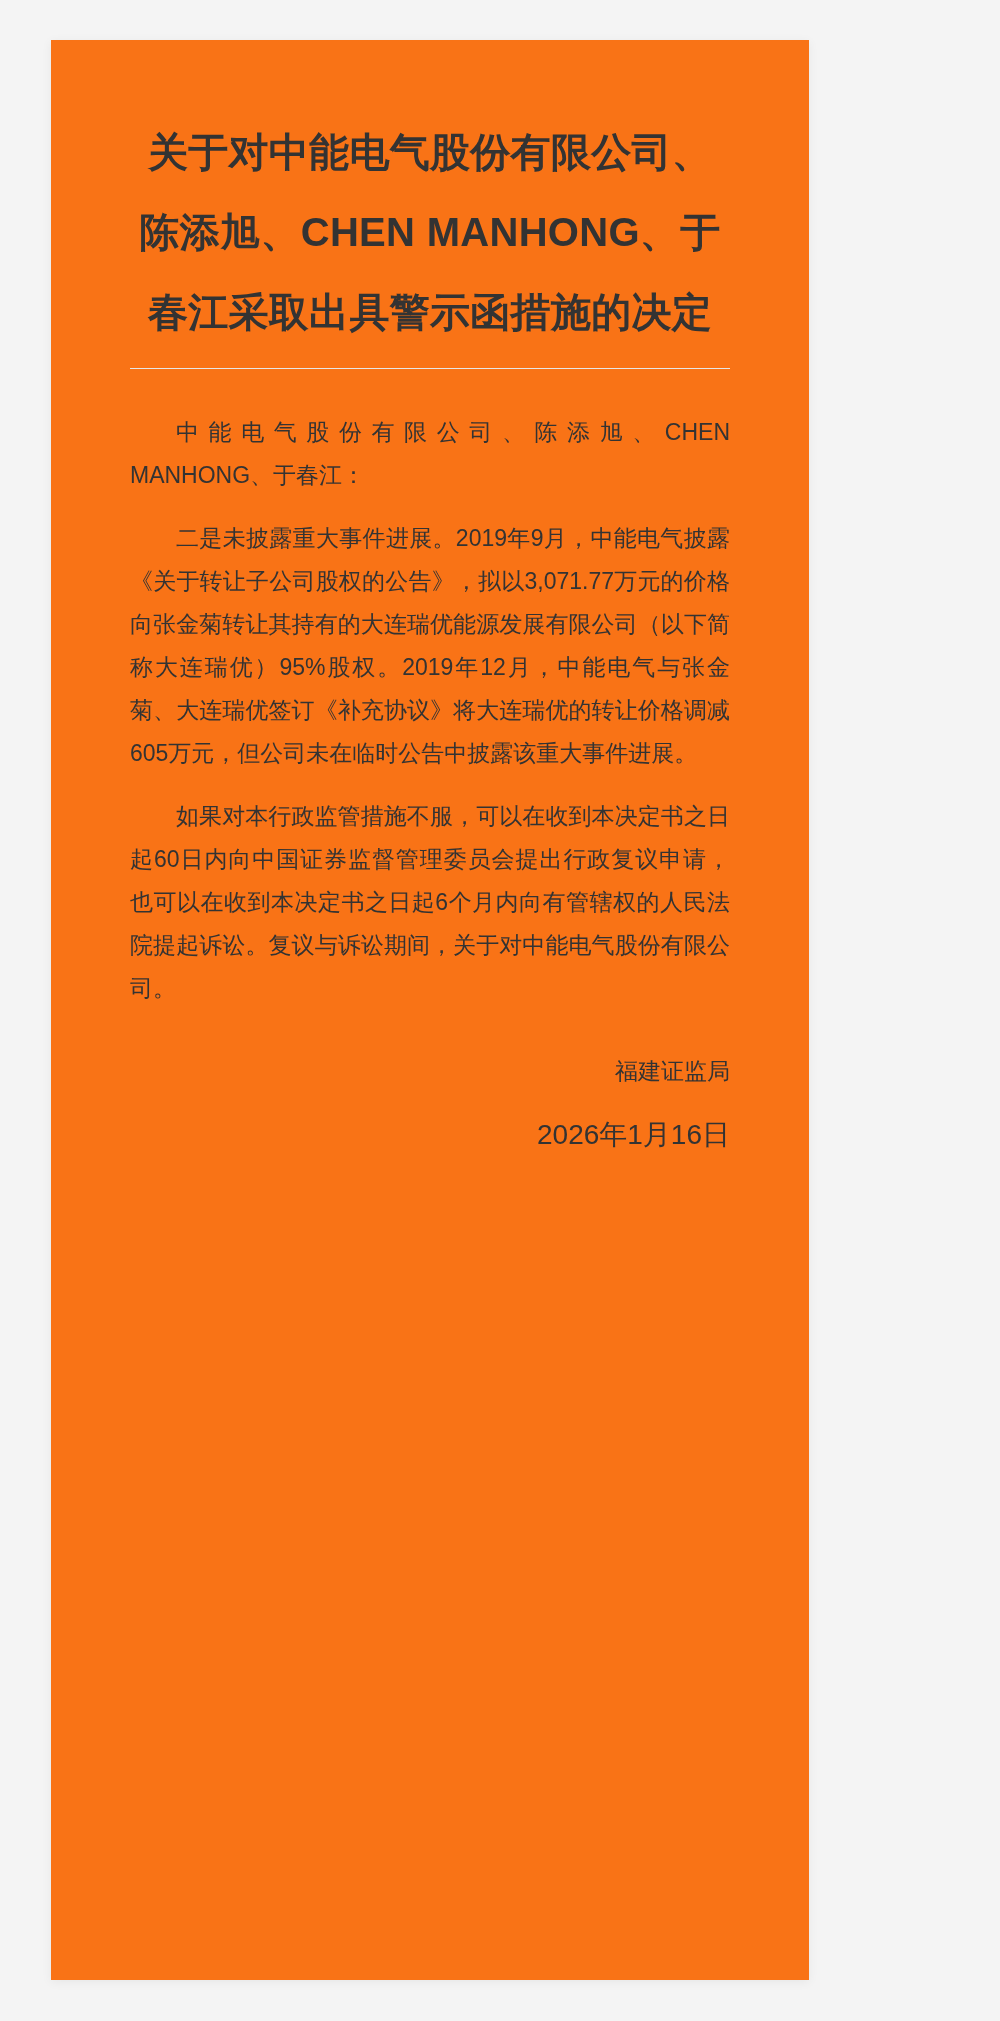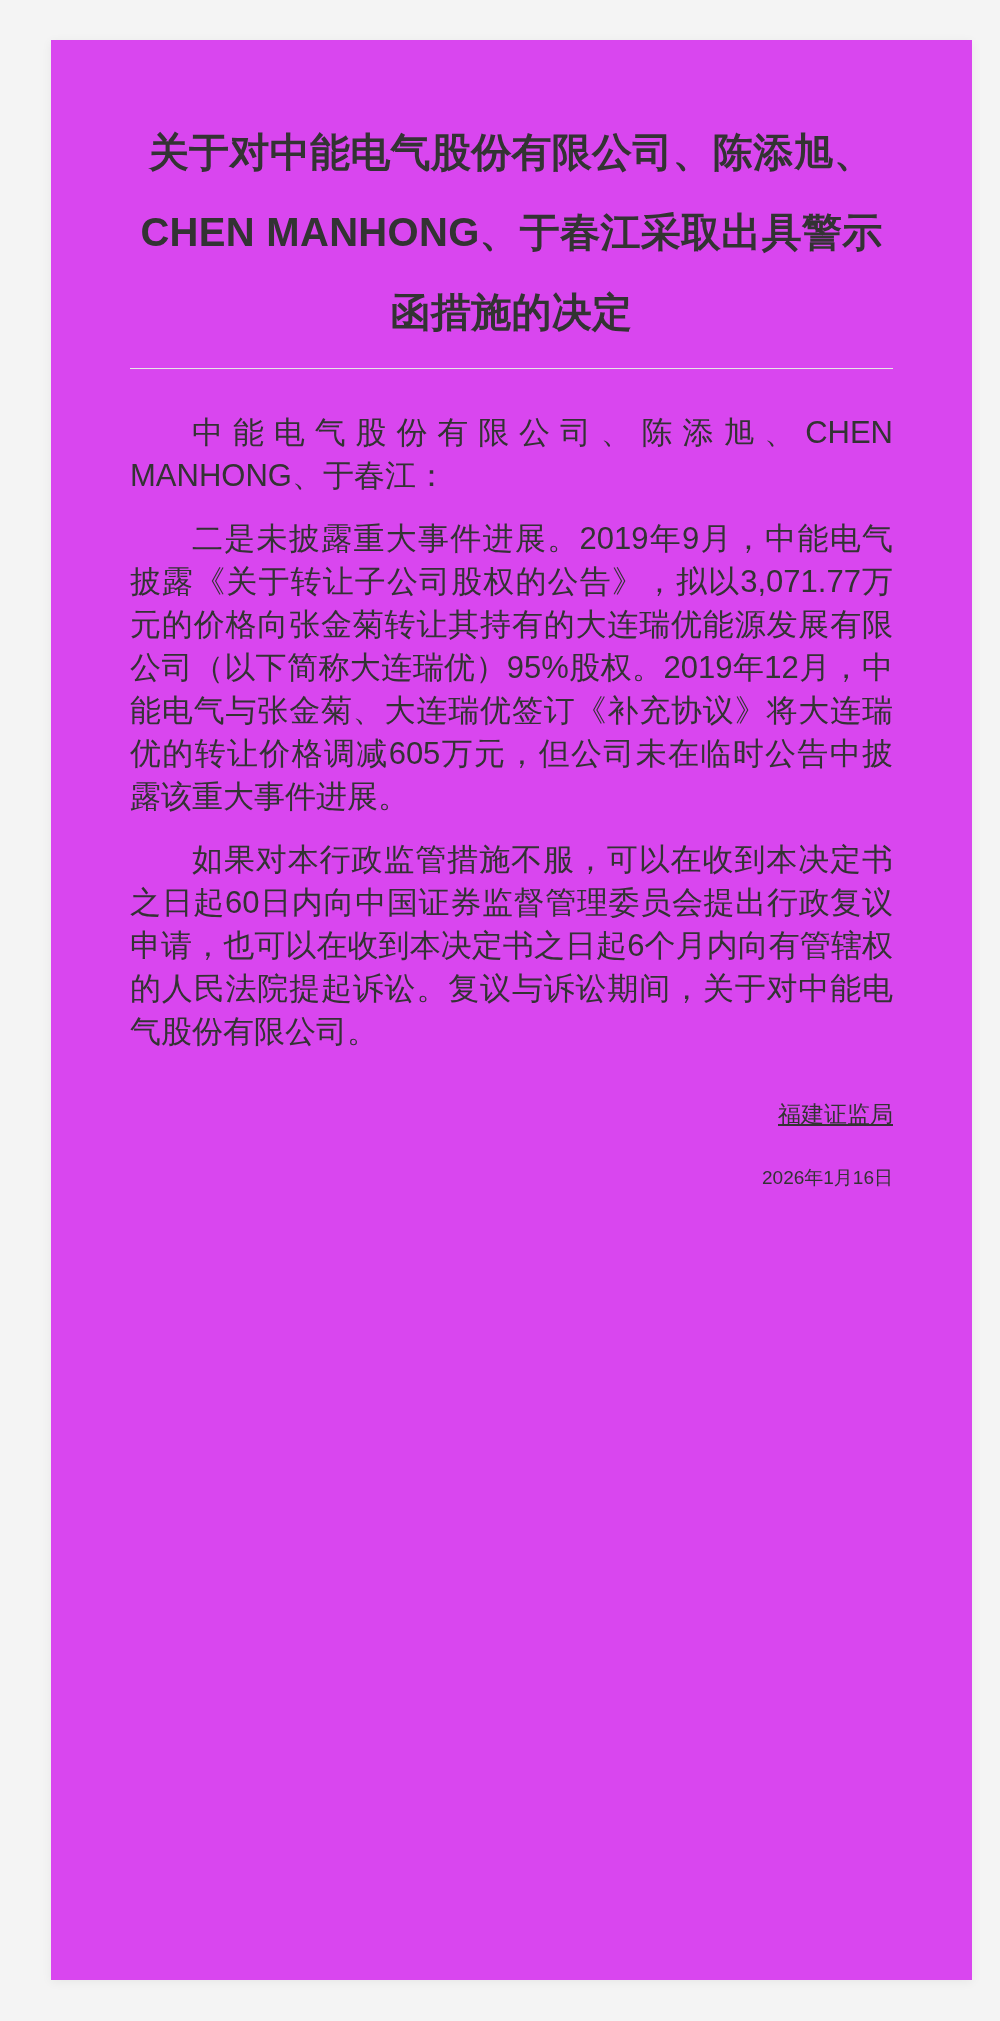--- a/index.html
+++ b/index.html
@@ -11,60 +11,59 @@
       min-height: 2021px;
       background: #f4f4f4;
       font-family: "Liberation Sans", "DejaVu Sans", sans-serif;
       color: #333333;
       position: relative;
     }
     .card {
       position: absolute;
       left: 51px;
       top: 40px;
-      width: 921px;
+      width: 758px;
       height: 1940px;
-      background: #d946ef;
+      background: #f97316;
       box-shadow: 0 2px 10px rgba(0,0,0,0.06);
       box-sizing: border-box;
       padding: 72px 79px 0 79px;
     }
     .title {
       margin: 0;
       font-size: 40px;
       font-weight: bold;
       line-height: 80px;
       text-align: center;
       color: #333333;
       padding-bottom: 16px;
       border-bottom: 1px solid #e6e6e6;
       letter-spacing: 0.3px;
     }
     .body {
       padding-top: 42px;
     }
     .para {
       margin: 0 0 20px 0;
-      font-size: 31px;
+      font-size: 23px;
       line-height: 43px;
       text-indent: 2em;
       text-align: justify;
       color: #333333;
     }
     .signature {
       margin: 40px 0 0 0;
       font-size: 23px;
       line-height: 43px;
       text-align: right;
       color: #333333;
-      text-decoration: underline;
     }
     .date {
       margin: 20px 0 0 0;
-      font-size: 19px;
+      font-size: 28px;
       line-height: 43px;
       text-align: right;
       color: #333333;
     }
   </style>
 </head>
 <body>
 
 <div class="card">
   <h1 class="title">关于对中能电气股份有限公司、陈添旭、CHEN MANHONG、于春江采取出具警示函措施的决定</h1>

